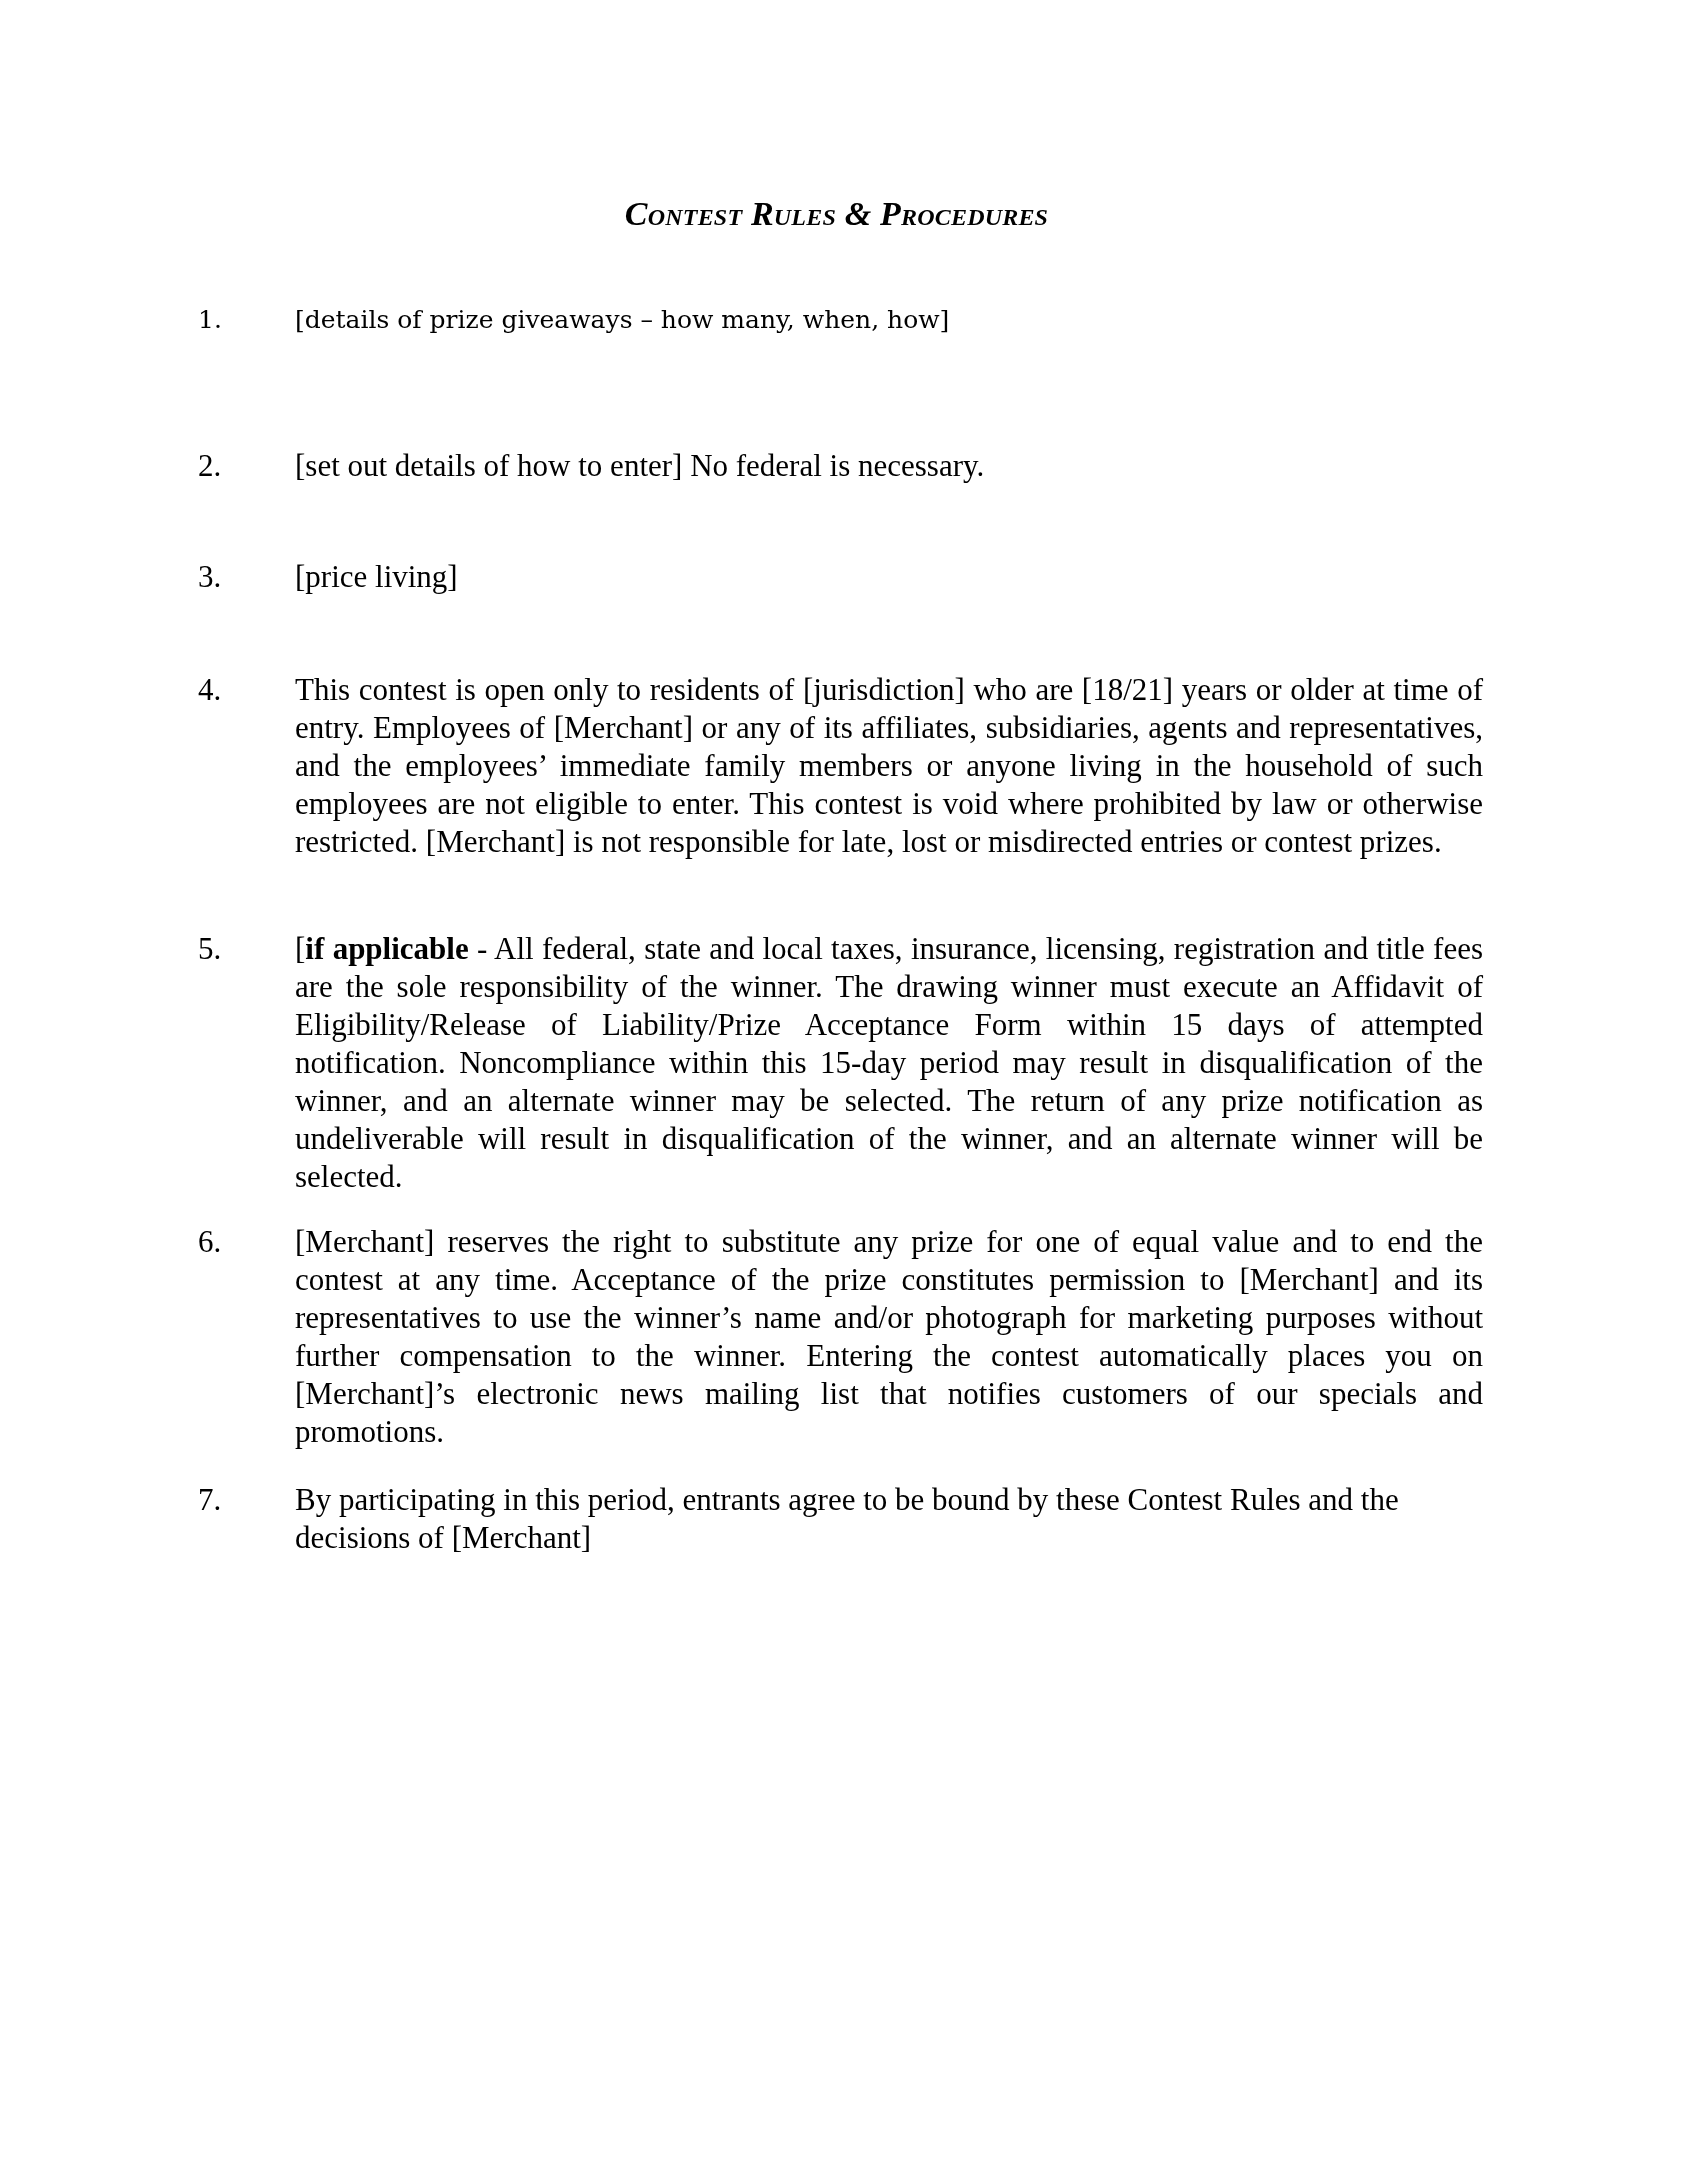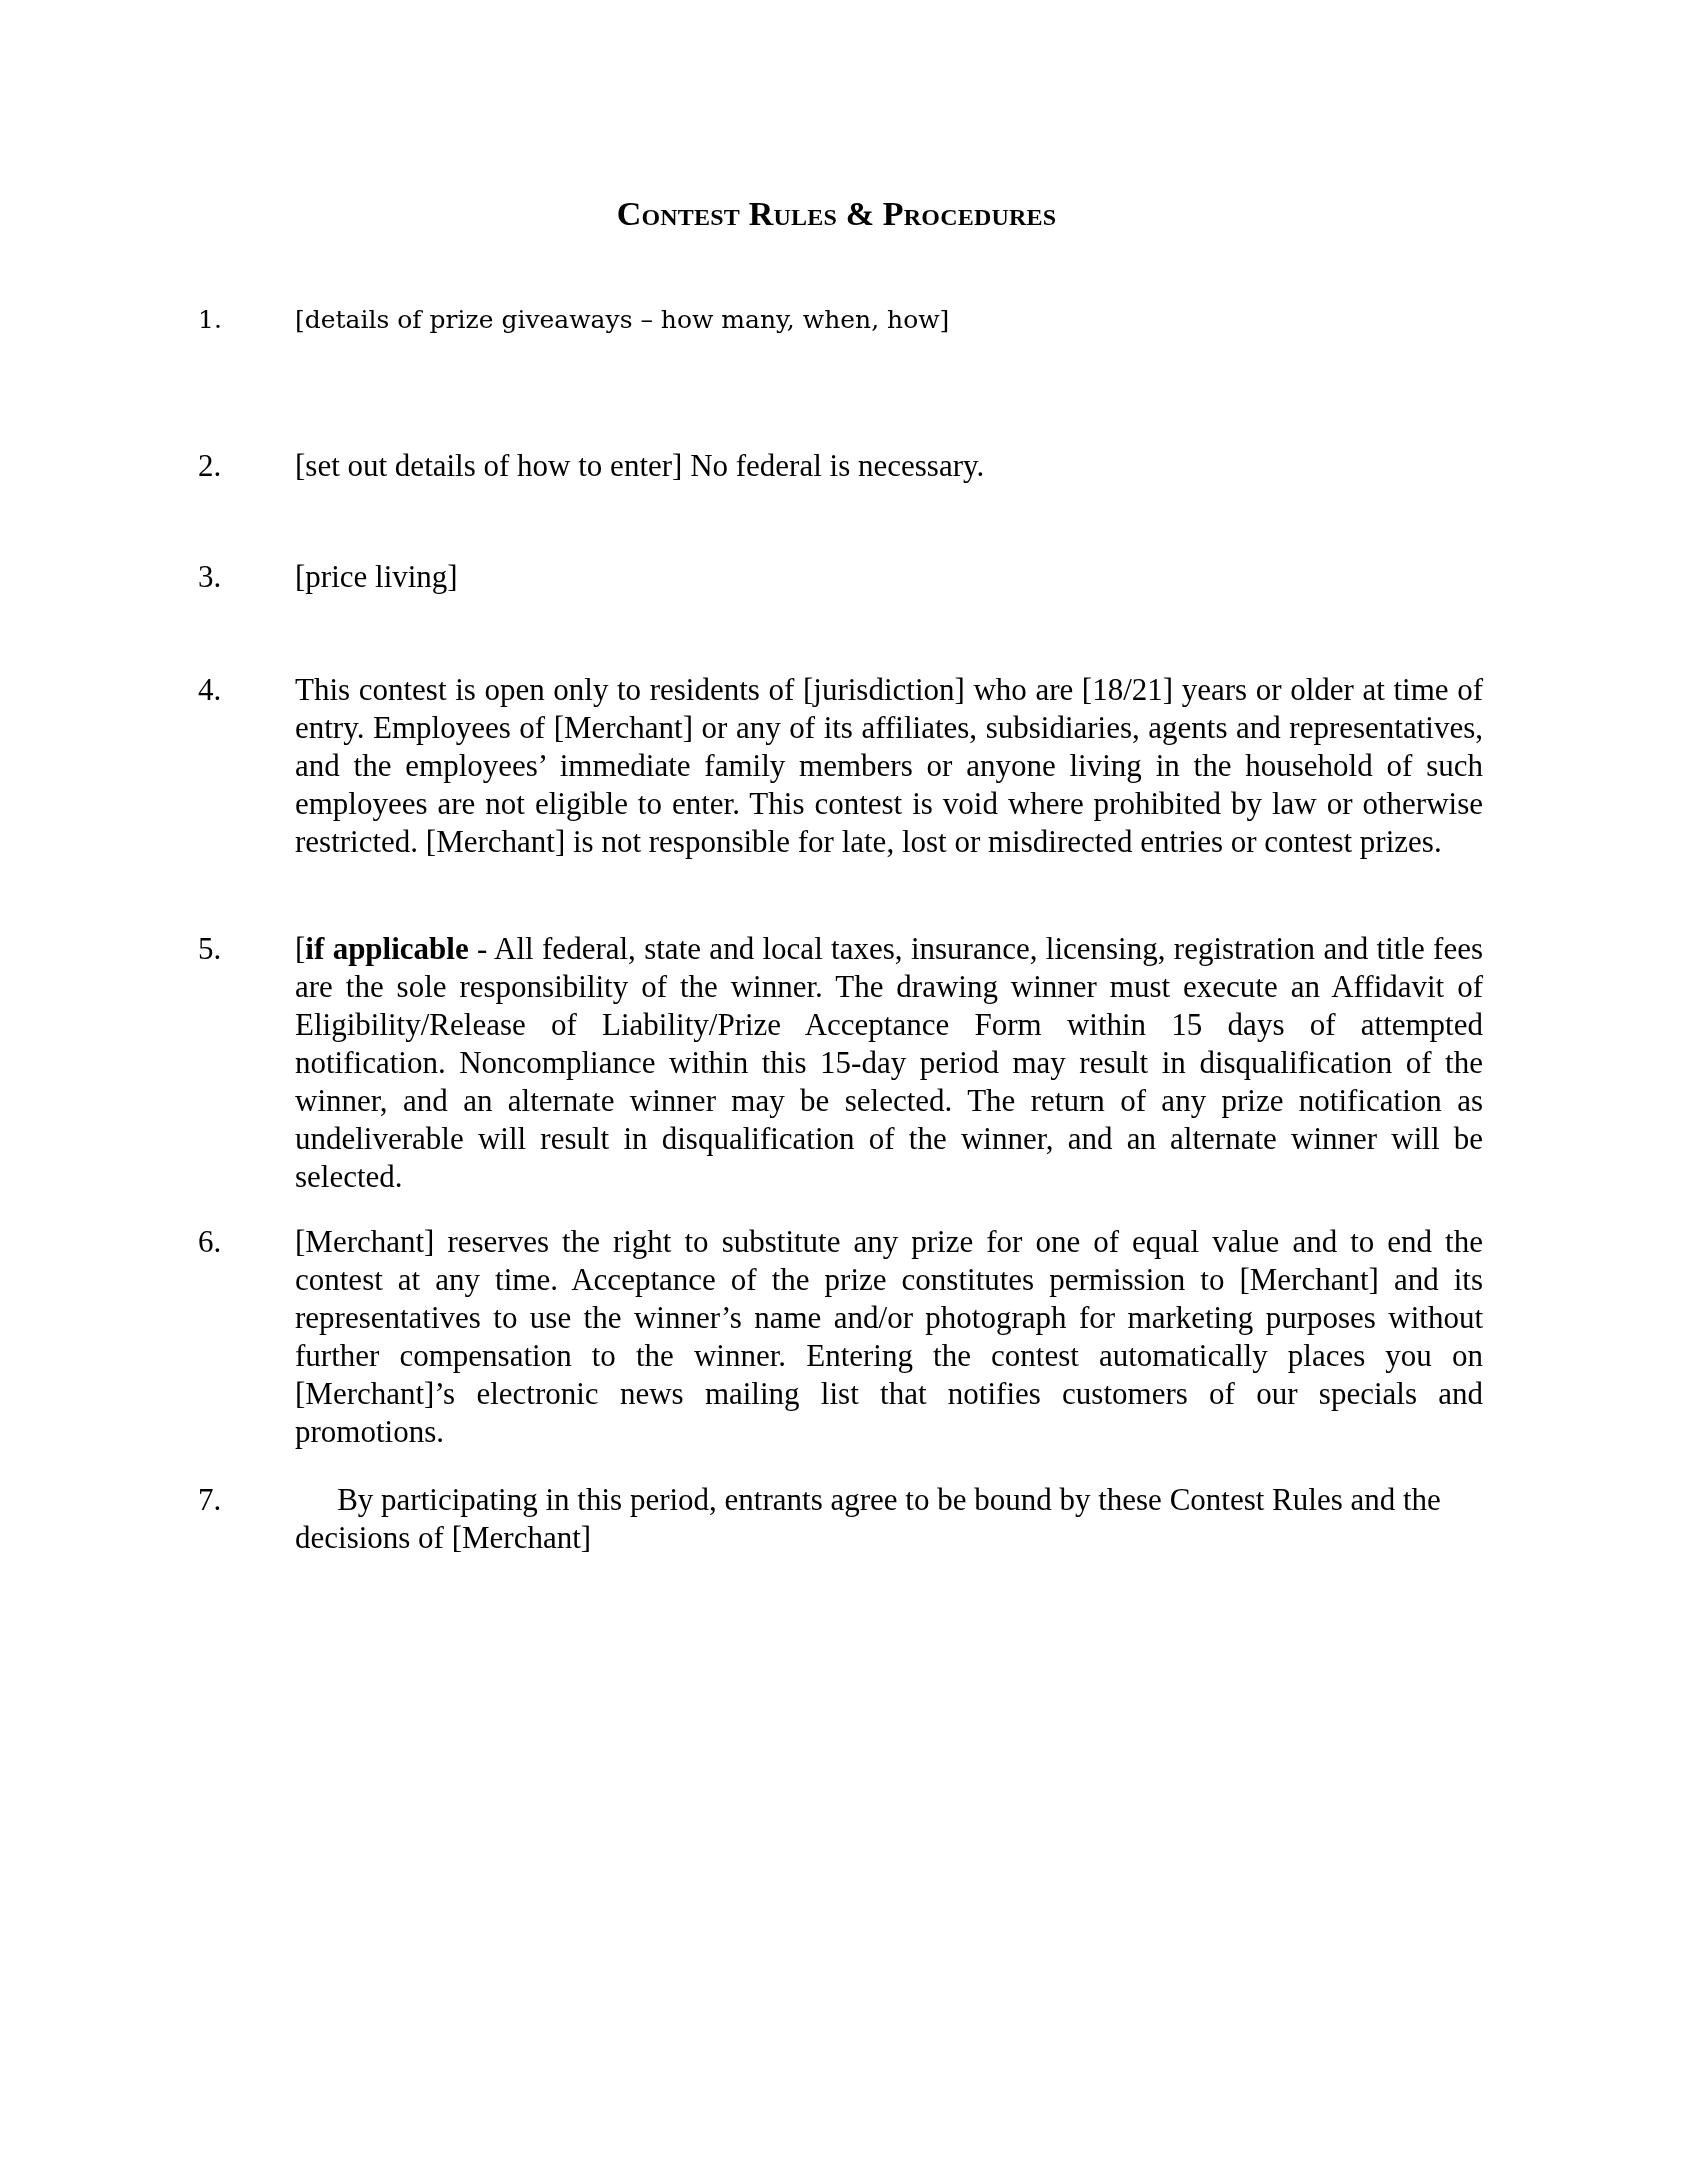--- a/index.html
+++ b/index.html
@@ -27,20 +27,21 @@
       top: 194px;
       left: 0;
       width: 1673px;
       text-align: center;
       font-family: "Liberation Serif", serif;
       font-weight: bold;
       font-size: 34px;
       letter-spacing: 0.2px;
       font-variant: small-caps;
       line-height: 40px;
+      font-style: italic;
     }
     .item {
       position: absolute;
       left: 198px;
       width: 1285px;
       font-size: 31px;
       line-height: 38px;
     }
     .item .num {
       position: absolute;
@@ -50,21 +51,21 @@
     }
     .item .text {
       position: absolute;
       left: 97px;
       top: 0;
       width: 1188px;
       text-align: justify;
       text-align-last: left;
     }
     .item .text.nojust {
-      text-align: center;
+      text-align: left;
     }
     .item.alt-font {
       font-family: "DejaVu Serif", serif;
       font-size: 25px;
     }
     .bold { font-weight: bold; }
   </style>
 </head>
 <body>
 

